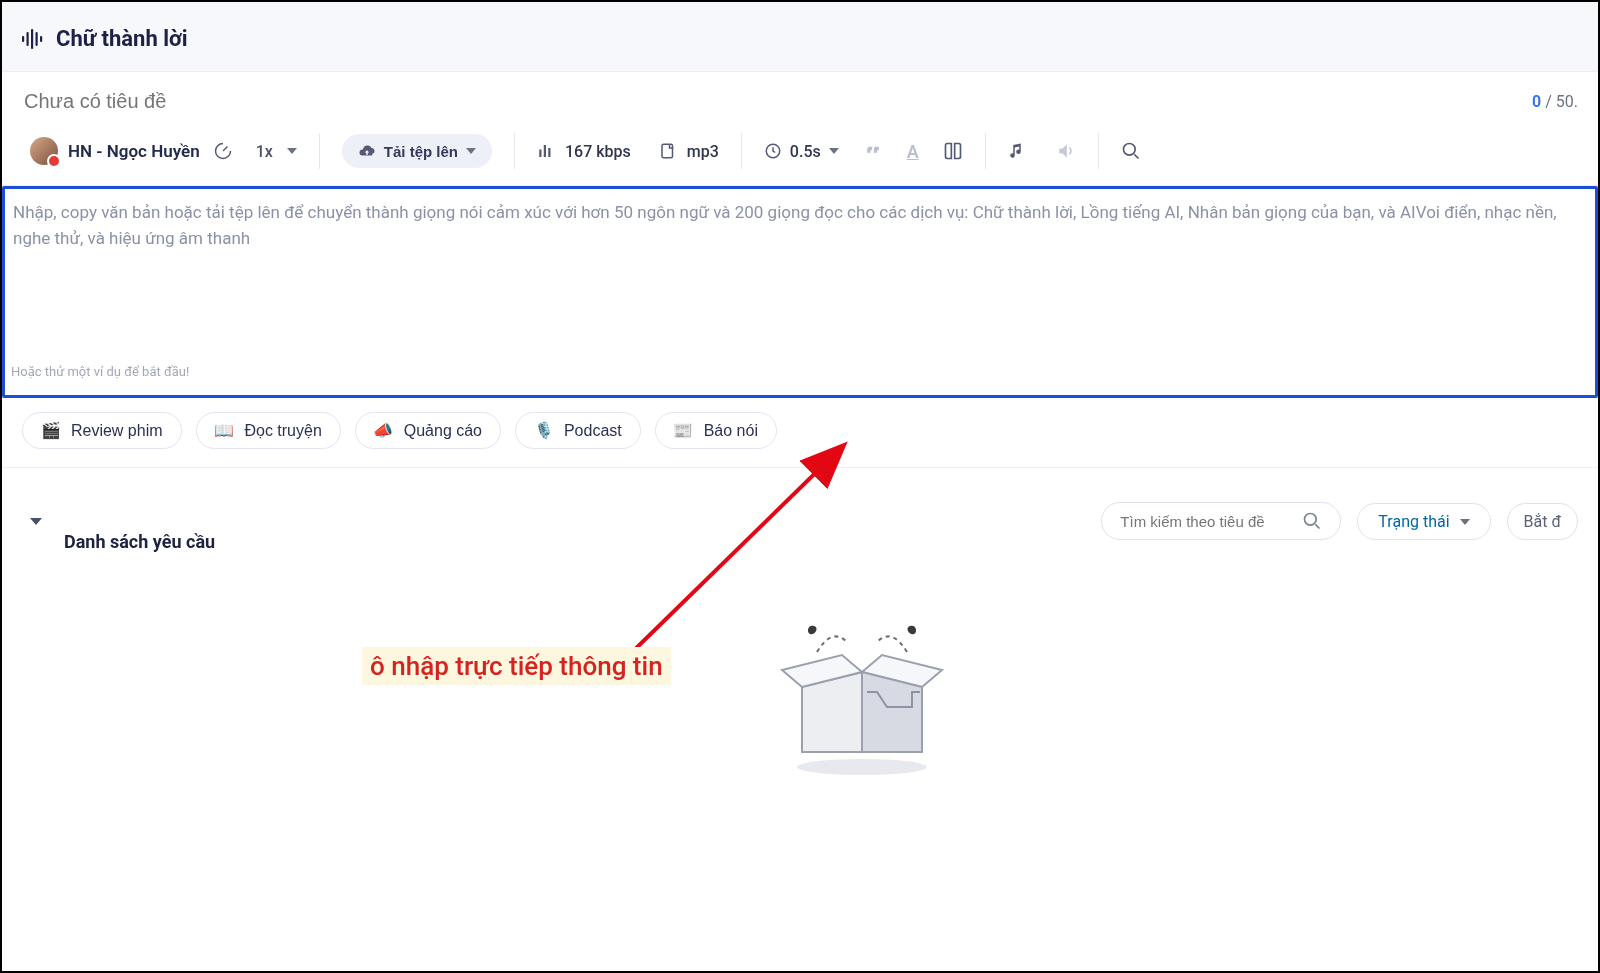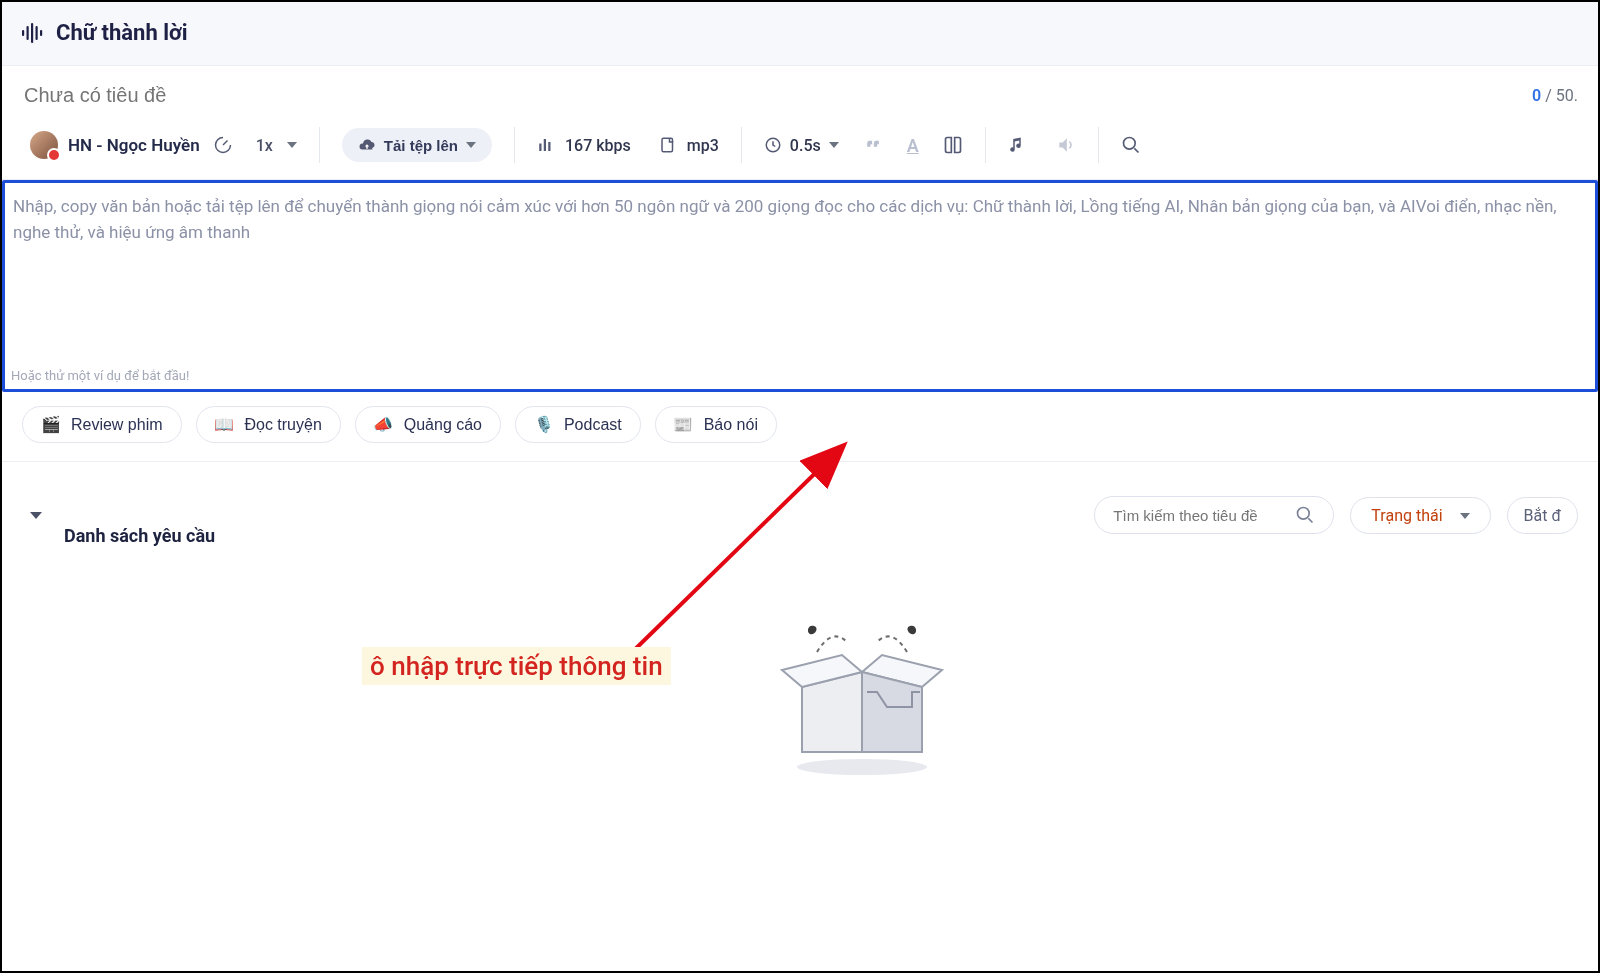--- a/index.html
+++ b/index.html
@@ -1,18 +1,18 @@
 <!DOCTYPE html>
 <html><head>
 <meta charset="utf-8">
 <style>
   * { box-sizing: border-box; margin: 0; padding: 0; }
   html, body { width: 1600px; height: 973px; font-family: -apple-system, BlinkMacSystemFont, "Segoe UI", Roboto, Arial, sans-serif; background:#fff; color:#1e2242; overflow:hidden; }
   .frame { width:100%; height:100%; border:2px solid #000; position:relative; }
-  .header-bar { background:#f7f8fb; padding:18px 18px 20px 18px; border-bottom:1px solid #eceef4; }
+  .header-bar { background:#f7f8fb; padding:24px 18px 20px 18px; border-bottom:1px solid #eceef4; }
   .header-inner { display:flex; align-items:center; gap:12px; }
   .app-icon svg { display:block; }
   .header-title { font-size:22px; font-weight:700; color:#1e2145; }
   .title-row { display:flex; align-items:center; justify-content:space-between; padding:18px 20px 6px 22px; }
   .title-input { flex:1; font-size:20px; color:#a7adbc; border:none; outline:none; background:transparent; }
   .counter { font-size:16px; color:#6b7280; }
   .counter .zero { color:#2f6fe8; font-weight:600; }
   .toolbar { display:flex; align-items:center; gap:0; padding:8px 18px 10px 18px; border-bottom:1px solid #eceef4; }
   .tb-group { display:flex; align-items:center; gap:14px; padding:0 22px; height:48px; }
   .divider { width:1px; height:36px; background:#e5e7ef; }
@@ -21,31 +21,31 @@
   .avatar::after{content:""; position:absolute; right:-3px; bottom:-3px; width:10px; height:10px; background:#e53935; border:2px solid #fff; border-radius:50%;}
   .voice-name { font-size:17px; font-weight:600; color:#242a4a; }
   .speed-ind { display:flex; align-items:center; gap:24px; font-size:16px; color:#4a5066; font-weight:500;}
   .caret { width:0;height:0;border-left:5px solid transparent;border-right:5px solid transparent;border-top:6px solid #6b7280; }
   .chip-btn { display:inline-flex; align-items:center; gap:8px; background:#eef0f7; border:none; border-radius:22px; padding:8px 16px; font-size:15px; font-weight:600; color:#343a5a; cursor:pointer; }
   .icon-wrap { display:inline-flex; align-items:center; justify-content:center; color:#555a74; }
   .tb-text { font-size:16px; color:#30364e; font-weight:500; }
   .muted { color:#b9bfcf; }
   .text-area-wrap { position:relative; border:3px solid #1d4ed8; border-radius:2px; margin:0; min-height:212px; padding:10px 8px 10px 8px; }
   .placeholder-text { font-size:17px; color:#8b91a6; line-height:1.55; white-space:normal; }
-  .example-hint { position:absolute; left:6px; bottom:6px; font-size:13px; color:#a3a8b8; }
+  .example-hint { position:absolute; left:6px; bottom:16px; font-size:13px; color:#a3a8b8; }
   .examples-row { display:flex; gap:14px; padding:14px 20px 18px 20px; border-bottom:1px solid #eceef4;}
   .ex-pill { display:inline-flex; align-items:center; gap:10px; border:1px solid #e2e5ee; border-radius:22px; padding:8px 18px; font-size:16px; color:#2b3152; font-weight:500; cursor:pointer; background:#fff; }
   .requests-bar { display:flex; align-items:center; justify-content:space-between; padding:22px 20px 10px 28px; }
   .req-left { display:flex; align-items:center; gap:22px; }
   .req-title { font-size:18px; font-weight:700; color:#1e2340;margin-top:41px; }
   .chev { width:0;height:0;border-left:6px solid transparent;border-right:6px solid transparent;border-top:7px solid #4a5066; }
   .req-right { display:flex; align-items:flex-end; gap:16px; }
   .search-pill { display:flex; align-items:center; gap:10px; border:1px solid #dfe2ec; border-radius:26px; padding:8px 18px; width:240px; justify-content:space-between;}
   .search-pill input { border:none; outline:none; font-size:15px; color:#8b91a6; width:170px; background:transparent;}
-  .status-pill { display:flex; align-items:center; gap:17px; border:1px solid #dfe2ec; border-radius:26px; padding:8px 20px; font-size:16px; color:#c2410c;}
+  .status-pill { display:flex; align-items:center; gap:10px; border:1px solid #dfe2ec; border-radius:26px; padding:8px 20px; font-size:16px; color:#0369a1;}
   .start-pill { display:flex; align-items:center; border:1px solid #dfe2ec; border-radius:26px; padding:8px 16px; font-size:16px; color:#5b6178;}
   .annotation-stage { position:absolute; left:0; right:0; top:470px; bottom:0; }
   .annotation-label { position:absolute; left:360px; top:175px; font-size:26px; color:#d3241f; background:#fdf7e0; padding:4px 8px; font-weight:500;}
   .empty-box { position:absolute; left:760px; top:120px; width:200px; }
   .svg-abs { position:absolute; }
 </style>
 </head>
 <body>
 
 <div class="frame">

